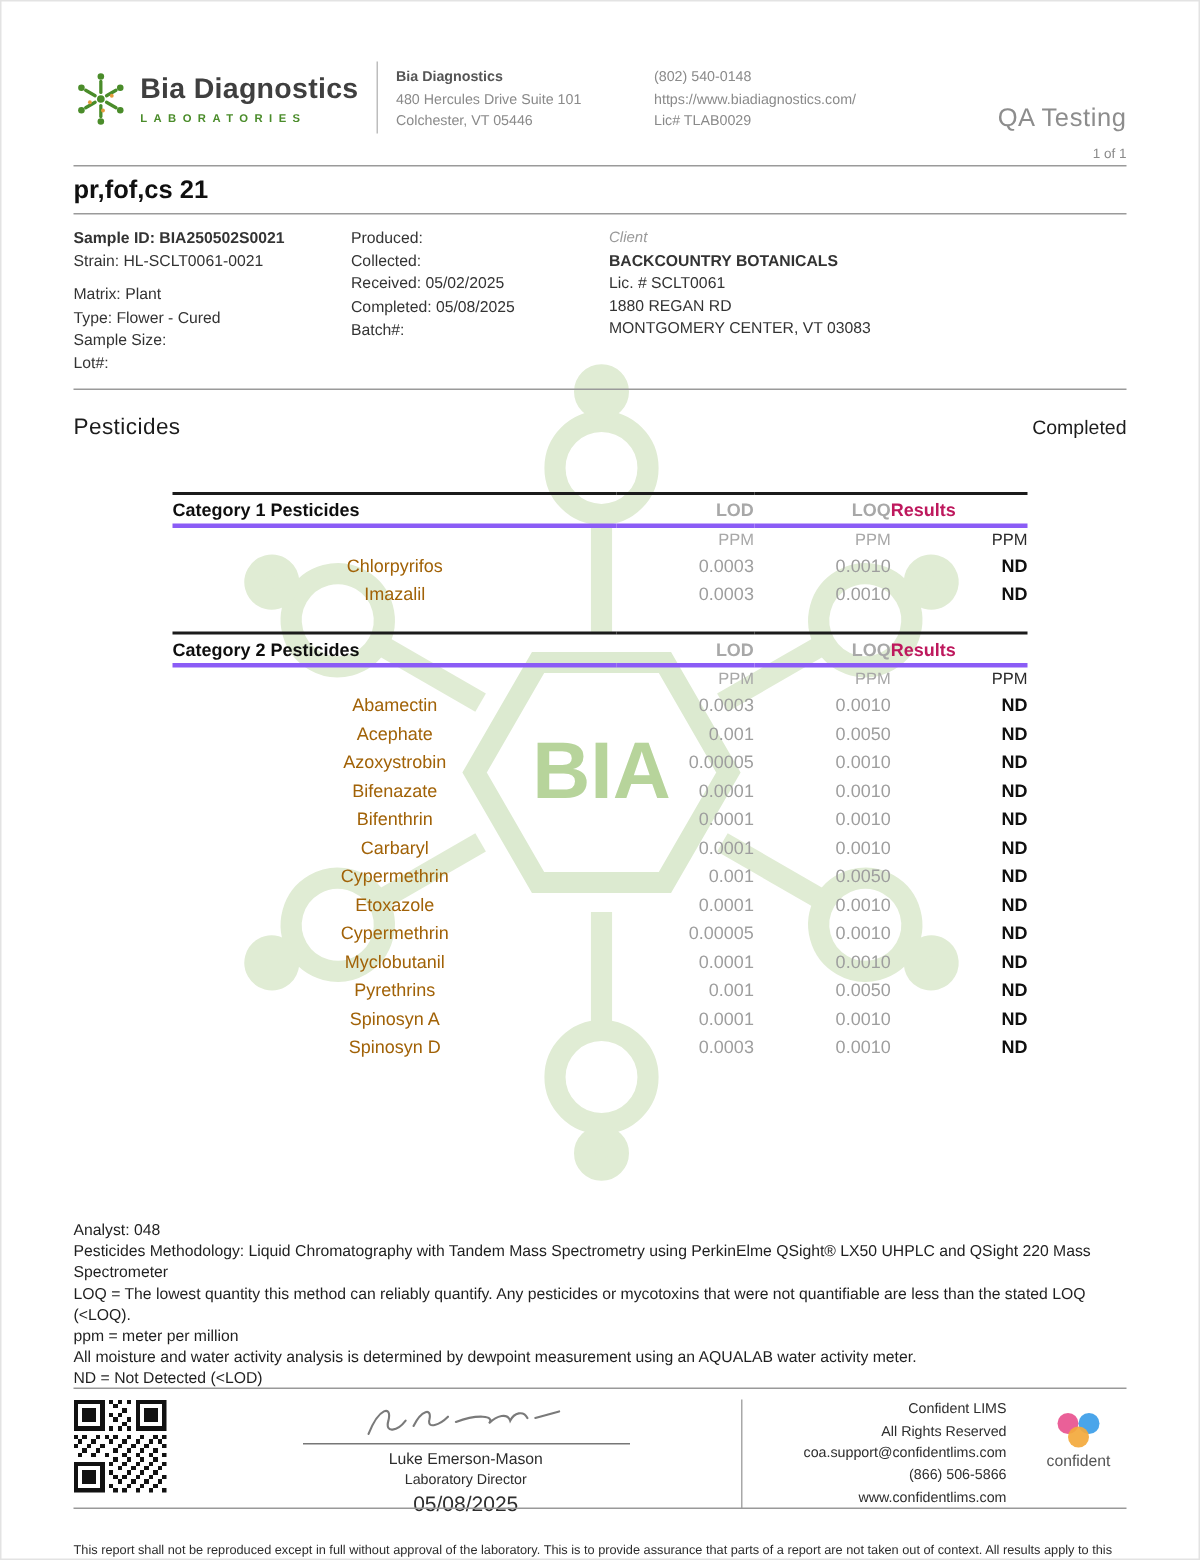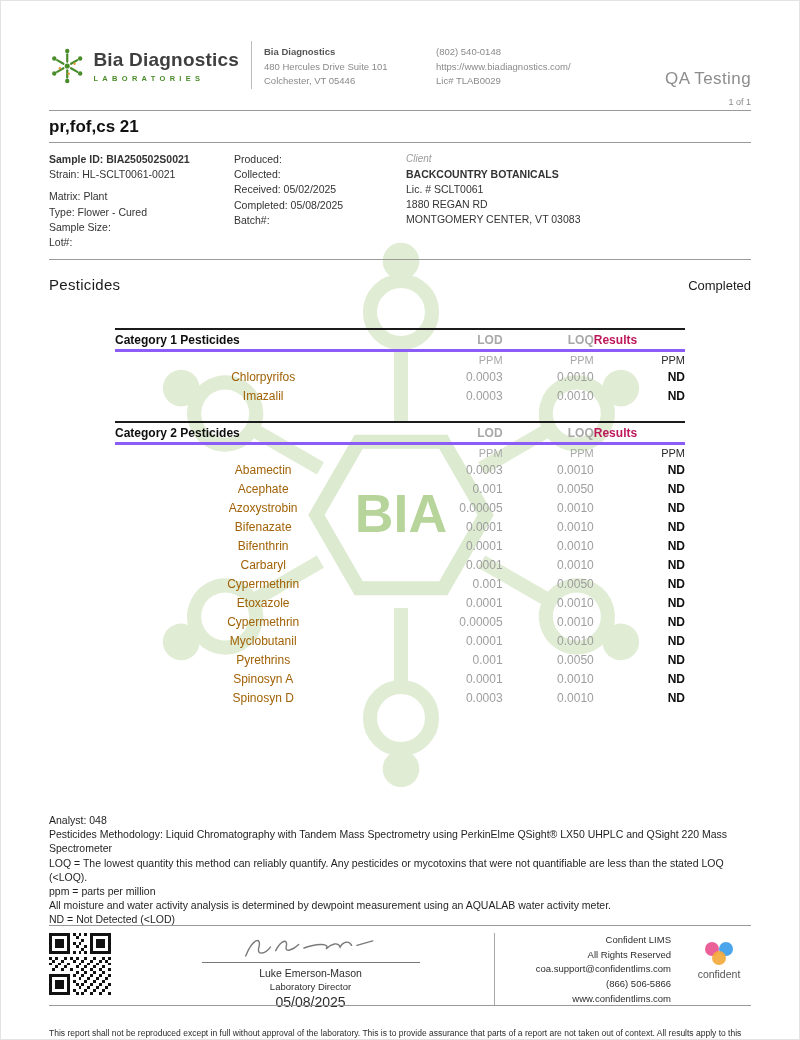--- a/index.html
+++ b/index.html
@@ -373,21 +373,21 @@
             </tr>
           </tbody>
       </table>
 
     </div>
 
     <div class="notes">
       <div>Analyst: 048</div>
       <div>Pesticides Methodology: Liquid Chromatography with Tandem Mass Spectrometry using PerkinElme QSight® LX50 UHPLC and QSight 220 Mass Spectrometer</div>
       <div>LOQ =  The lowest quantity this method can reliably quantify. Any pesticides or mycotoxins that were not quantifiable are less than the stated LOQ (&lt;LOQ).</div>
-      <div>ppm = parts per million</div>
+      <div>ppm = meter per million</div>
       <div>All moisture and water activity analysis is determined by dewpoint measurement using an AQUALAB water activity meter.</div>
       <div>ND = Not Detected (&lt;LOD)</div>
     </div>
 
     <div class="sig">
       <svg class="qr" viewBox="0 0 63 63" shape-rendering="crispEdges">
         <rect x="0" y="0" width="63" height="63" fill="#fff"></rect>
         <g fill="#111">
           <rect x="0" y="0" width="21" height="21"></rect>
             <rect x="3" y="3" width="15" height="15" fill="#fff"></rect>

